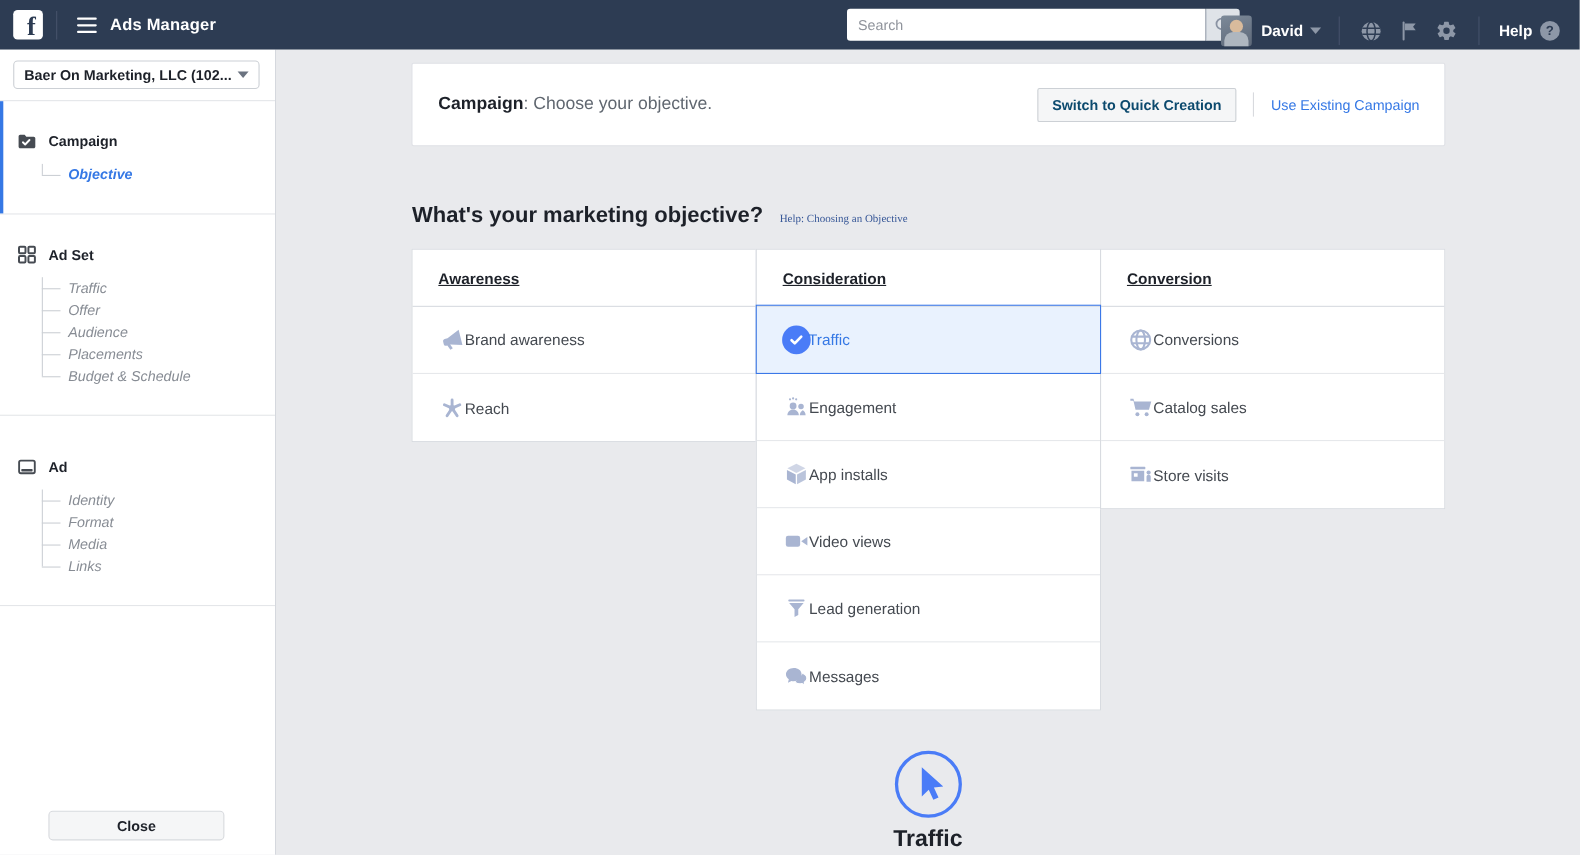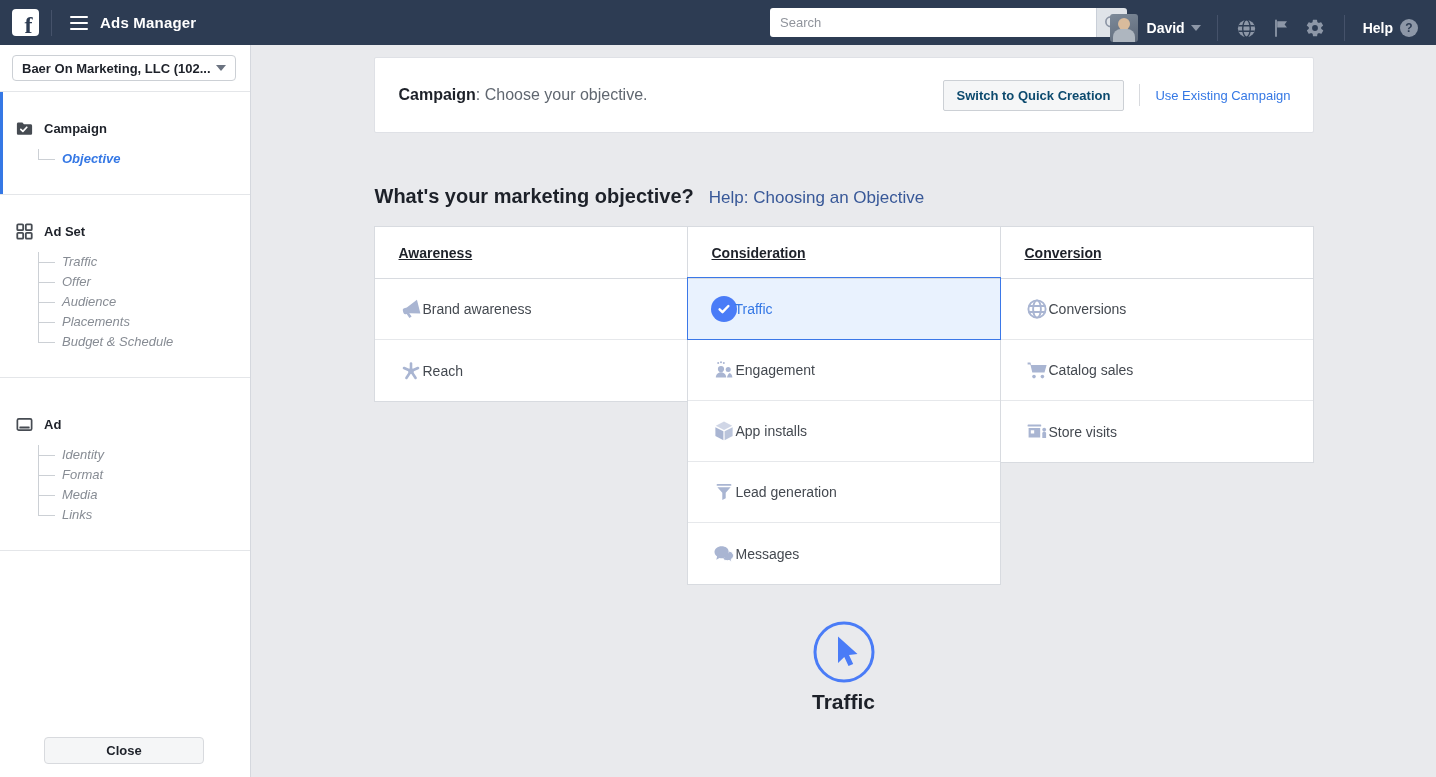--- a/index.html
+++ b/index.html
@@ -50,21 +50,21 @@
   .header-card { height:76px; background:#fff; border:1px solid #dfe1e6; border-radius:2px; display:flex; align-items:center; padding:0 22px 0 24px; }
   .hc-title { font-size:16px; color:#606770; }
   .hc-title b { color:#1d2129; }
   .hc-right { margin-left:auto; display:flex; align-items:center; }
   .switch-btn { background:#f5f6f7; border:1px solid #ccd0d5; border-radius:2px; padding:7px 13px; font-size:13px; font-weight:bold; color:#0c4a6e; cursor:pointer; font-family:"Liberation Sans",sans-serif; }
   .hc-div { width:1px; height:22px; background:#d8dade; margin:0 15px; }
   .existing-link { font-size:13px; color:#3578e5; text-decoration:none; cursor:pointer; }
 
   .obj-heading-row { margin-top:52px; display:flex; align-items:baseline; padding-left:1px; }
   .obj-heading { font-size:20px; font-weight:bold; color:#1d2129; }
-  .obj-help-link { font-size:17px; color:#385898; margin-left:15px; text-decoration:none; cursor:pointer; }
+  .obj-help-link { font-size:10px; color:#385898; margin-left:15px; text-decoration:none; cursor:pointer;font-family:Liberation Serif, serif; }
 
   .obj-table { margin-top:18px; display:flex; align-items:flex-start; }
   .obj-col { width:314px; background:#fff; border:1px solid #d8dbe0; }
   .obj-col + .obj-col { margin-left:-1px; }
   .col-header { height:52px; line-height:52px; padding-left:24px; font-size:14px; font-weight:bold; color:#1d2129; border-bottom:1px solid #d8dbe0;text-decoration:underline; }
   .obj-item { position:relative; height:61px; display:flex; align-items:center; padding-left:24px; cursor:pointer; border-bottom:1px solid #e6e8eb; }
   .obj-item:last-child { border-bottom:none; }
   .obj-item .ico { width:24px; height:24px; color:#a9b5d2; flex:0 0 24px; display:flex; align-items:center; justify-content:center; }
   .obj-item .obj-lbl { font-size:14px; color:#444950; }
   .obj-item.selected { background:#e9f2fe; }
@@ -282,20 +282,29 @@
                 <path d="M12 2.6l8.2 4.1-8.2 4.2-8.2-4.2z" opacity=".55"></path>
                 <path d="M3.4 8.2l8 4.1v9L3.4 17z"></path>
                 <path d="M20.6 8.2l-8 4.1v9l8-4.3z" opacity=".8"></path>
               </svg>
           </span>
           <span class="obj-lbl">App installs</span>
         </div>
         <div class="obj-item">
           <span class="ico">
             <svg width="24" height="24" viewBox="0 0 24 24" fill="#a9b5d2">
+                <rect x="2.4" y="7" width="13" height="10" rx="2"></rect>
+                <path d="M16.4 12l5.6-3.9v7.8z"></path>
+              </svg>
+          </span>
+          <span class="obj-lbl">Video views</span>
+        </div>
+        <div class="obj-item">
+          <span class="ico">
+            <svg width="24" height="24" viewBox="0 0 24 24" fill="#a9b5d2">
                 <rect x="4.6" y="4" width="14.8" height="1.8" rx=".9"></rect>
                 <path d="M5.4 7.2h13.2l-4.9 5.6v5.4l-3.4 1.8v-7.2z"></path>
               </svg>
           </span>
           <span class="obj-lbl">Lead generation</span>
         </div>
         <div class="obj-item">
           <span class="ico">
             <svg width="24" height="24" viewBox="0 0 24 24" fill="#a9b5d2">
                 <path d="M9.6 4.2C5.7 4.2 2.5 6.8 2.5 10c0 1.8 1 3.4 2.6 4.5l-.8 3.2 3.2-1.7c.67.2 1.38.3 2.1.3 3.9 0 7.1-2.6 7.1-6.3s-3.2-5.8-7.1-5.8z"></path>

